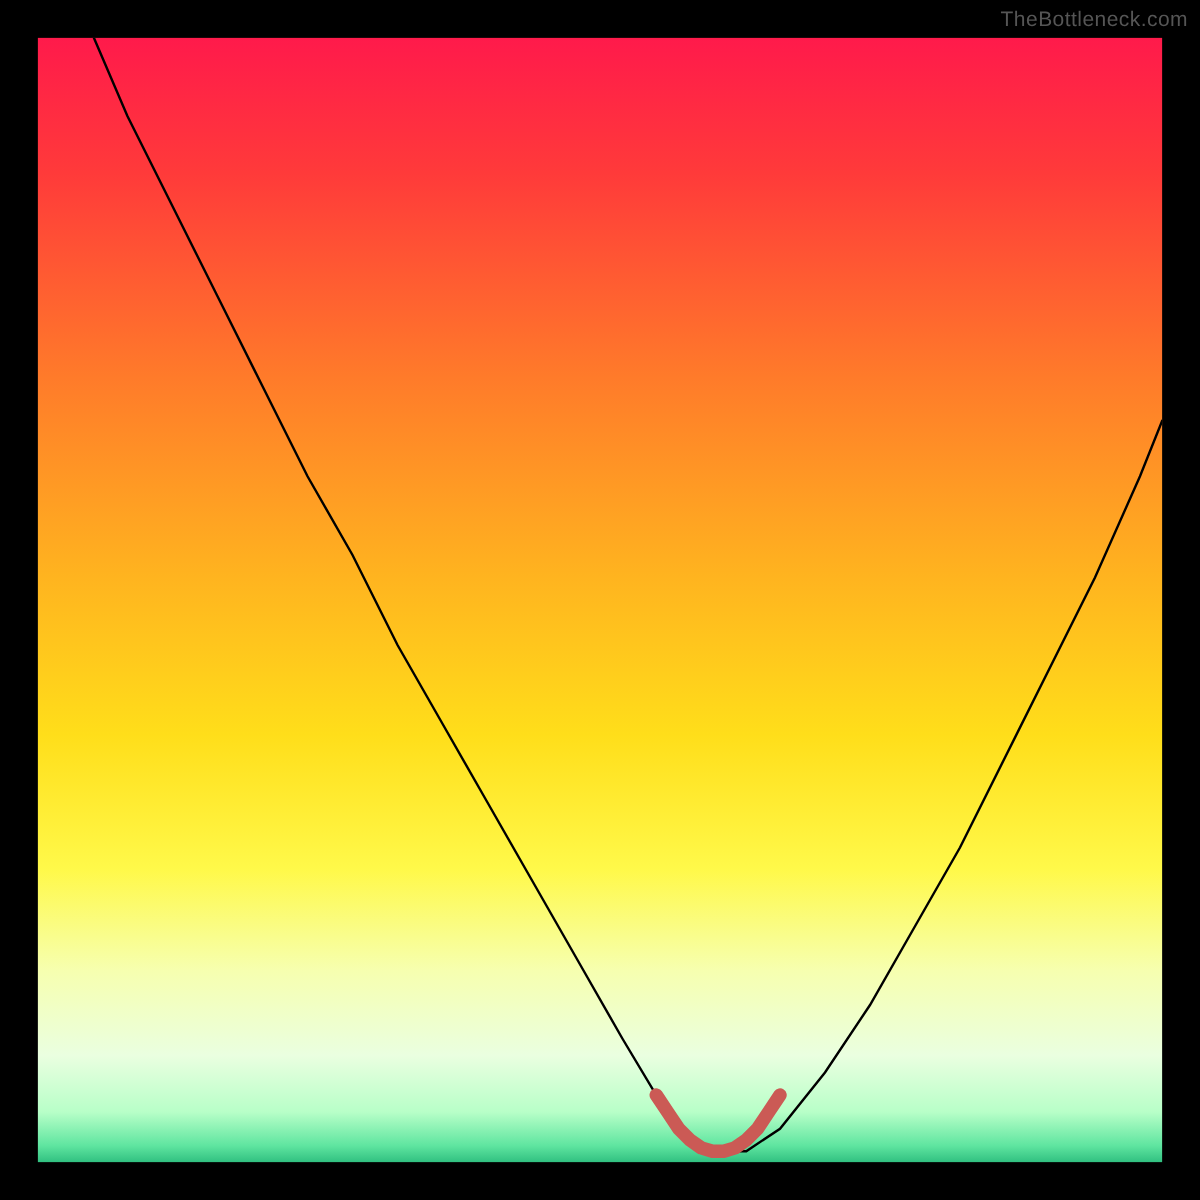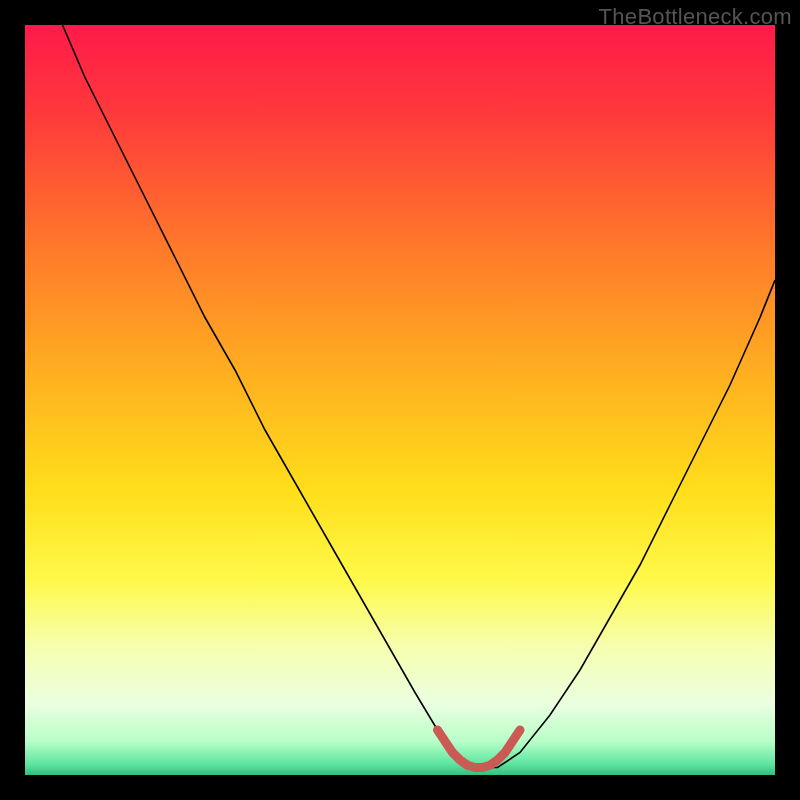--- a/index.html
+++ b/index.html
@@ -23,21 +23,21 @@
     top: 25px;
     width: 750px;
     height: 750px;
     overflow: hidden;
   }
   .watermark {
     position: absolute;
     top: 4px;
     right: 8px;
     color: #555;
-    font-size: 22px;
+    font-size: 14px;
     font-weight: 500;
     letter-spacing: 0.3px;
     z-index: 10;
   }
   svg {
     display: block;
   }
 </style>
 </head>
 <body>

